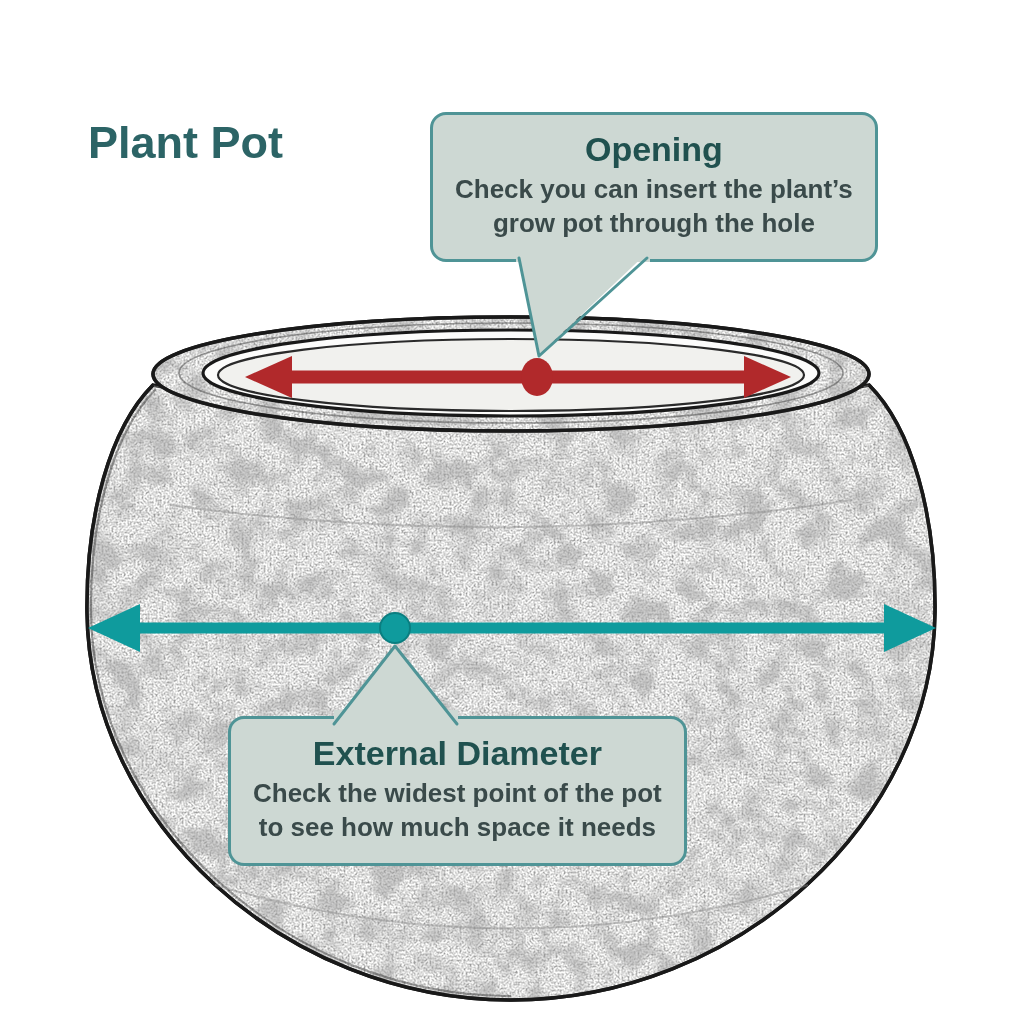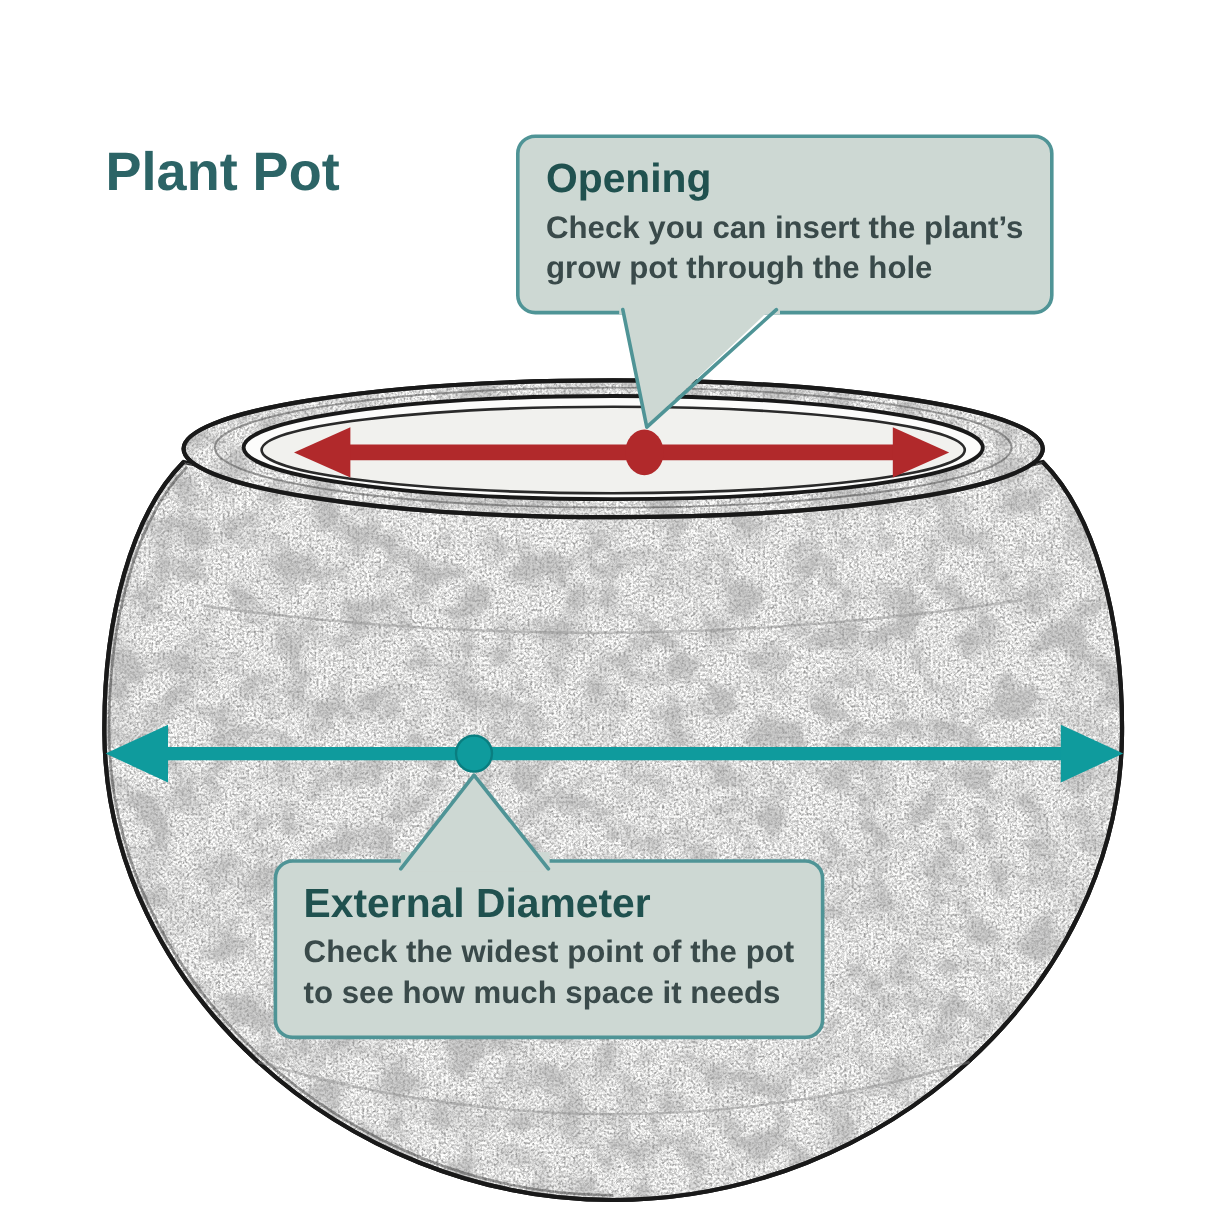--- a/index.html
+++ b/index.html
@@ -1,19 +1,20 @@
 <!DOCTYPE html>
 <html style="--title-text: #2c6466; --callout-bg: #cdd8d3; --callout-border: #4f9496; --callout-heading: #20514f; --callout-body: #3a4a4a; --arrow-red: #b1292b; --dot-red: #b1292b; --arrow-teal: #0f9b9d; --dot-teal: #0f9b9d; --pot-outline: #191919;"><head>
 <meta charset="utf-8">
 <style>
   html,body { margin:0; padding:0; background:#ffffff; }
   .stage {
     position:relative; width:1024px; height:1024px; overflow:hidden;
     background:#ffffff;
     font-family:"Liberation Sans", sans-serif;
+    text-align:center;
   }
   svg.layer { position:absolute; left:0; top:0; }
   svg.layer.top { pointer-events:none; }
 
   .title {
     position:absolute; left:88px; top:116px;
     font-size:45px; font-weight:700; line-height:1.18;
     color:var(--title-text, #2c6466);
   }
 

